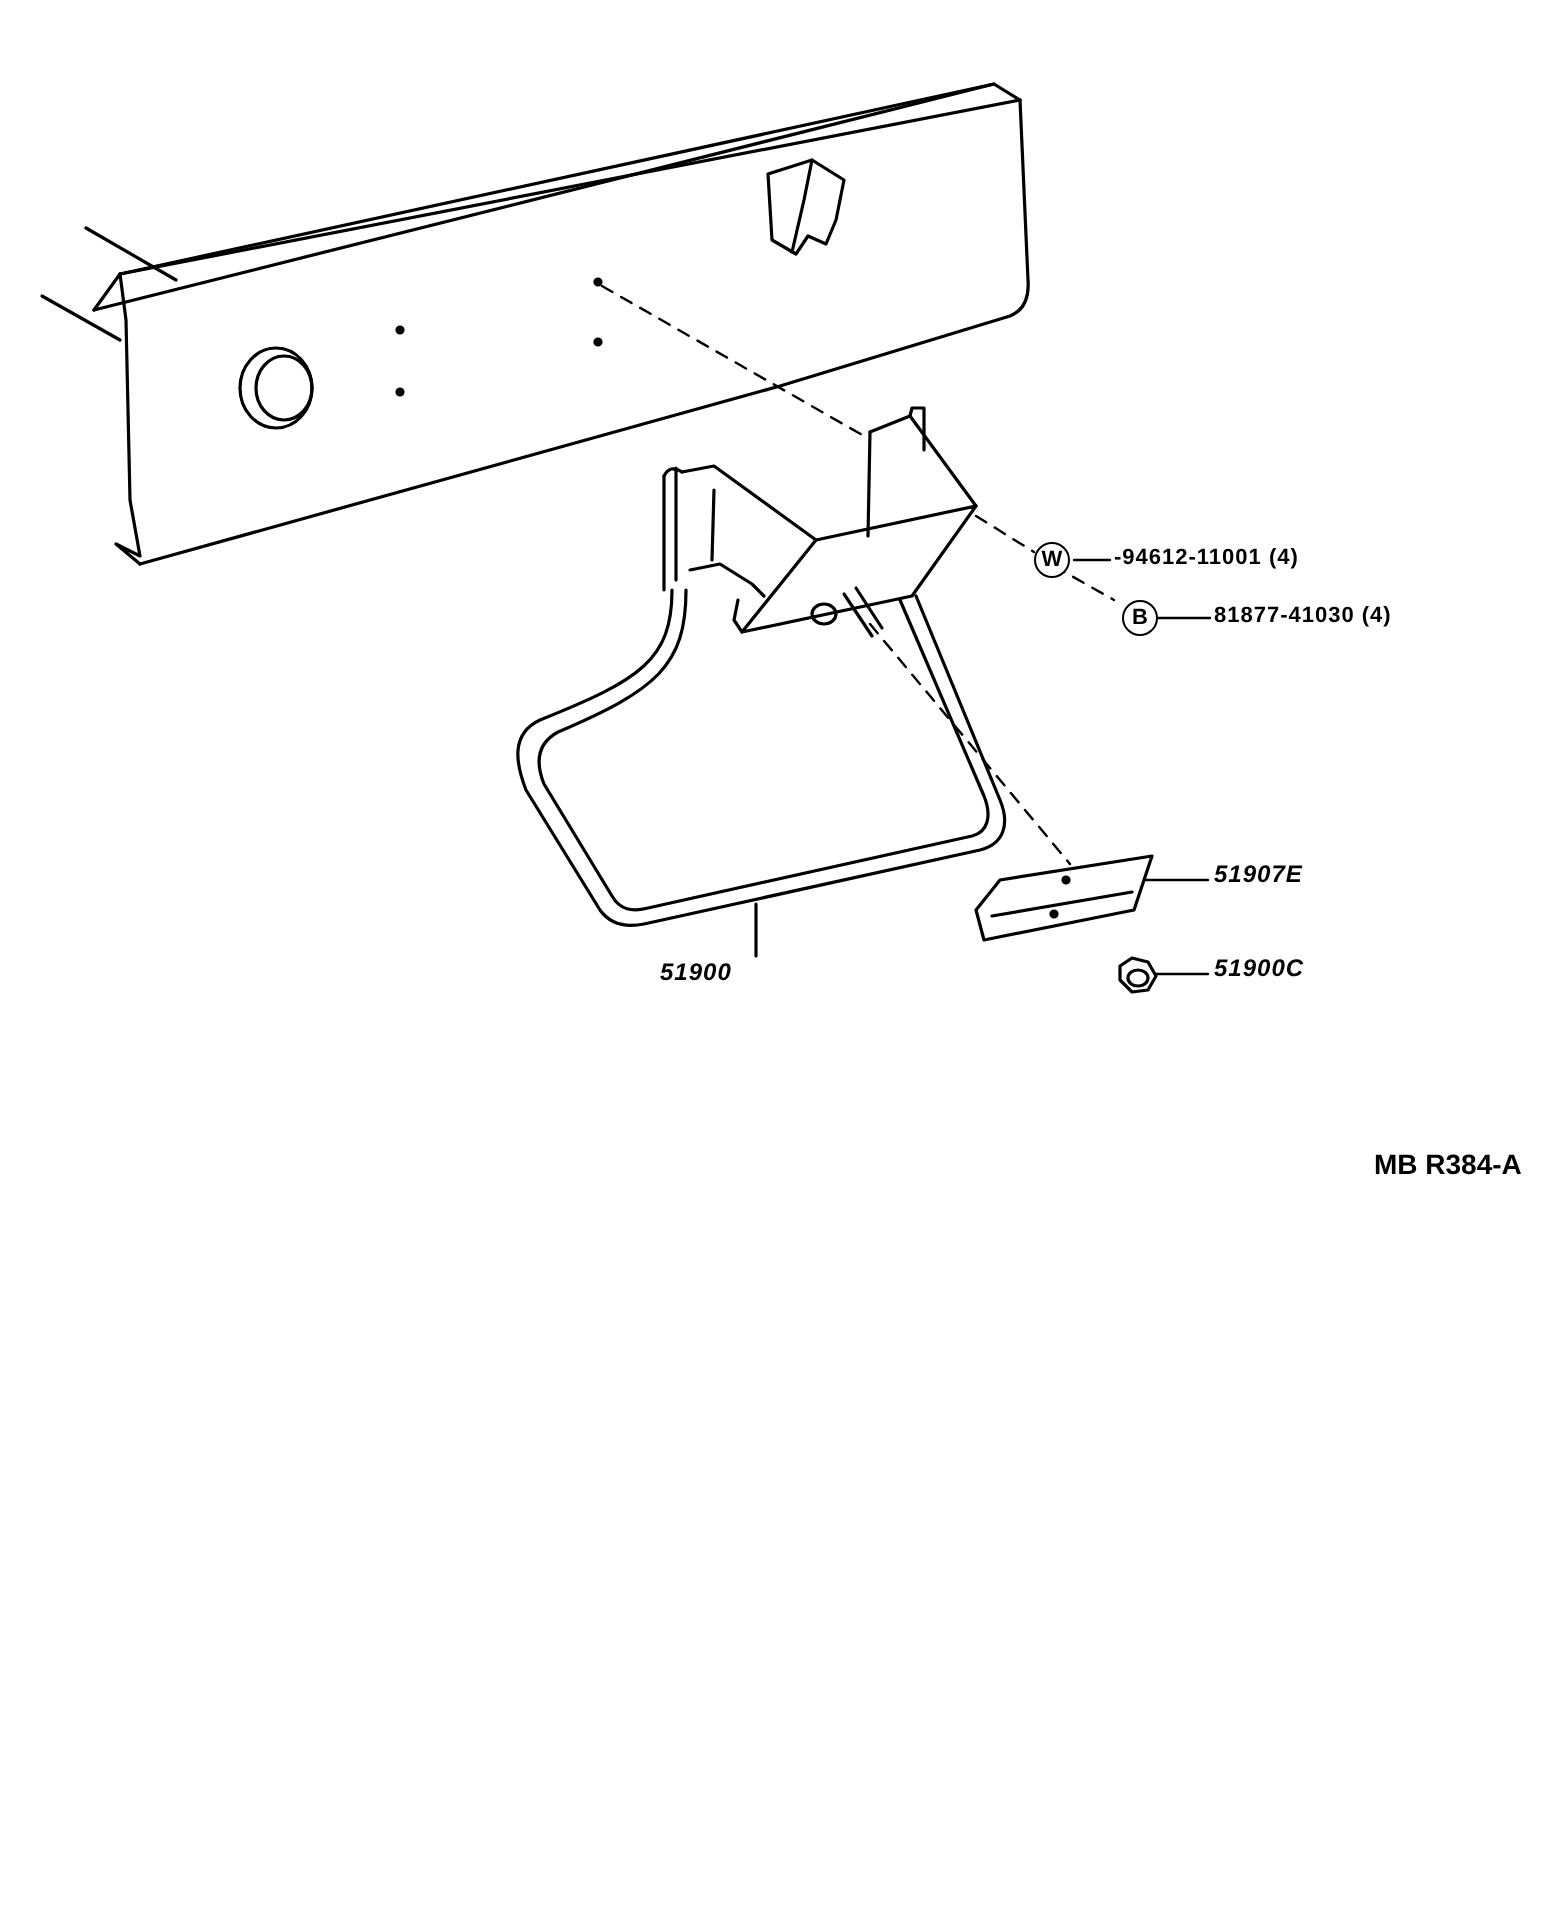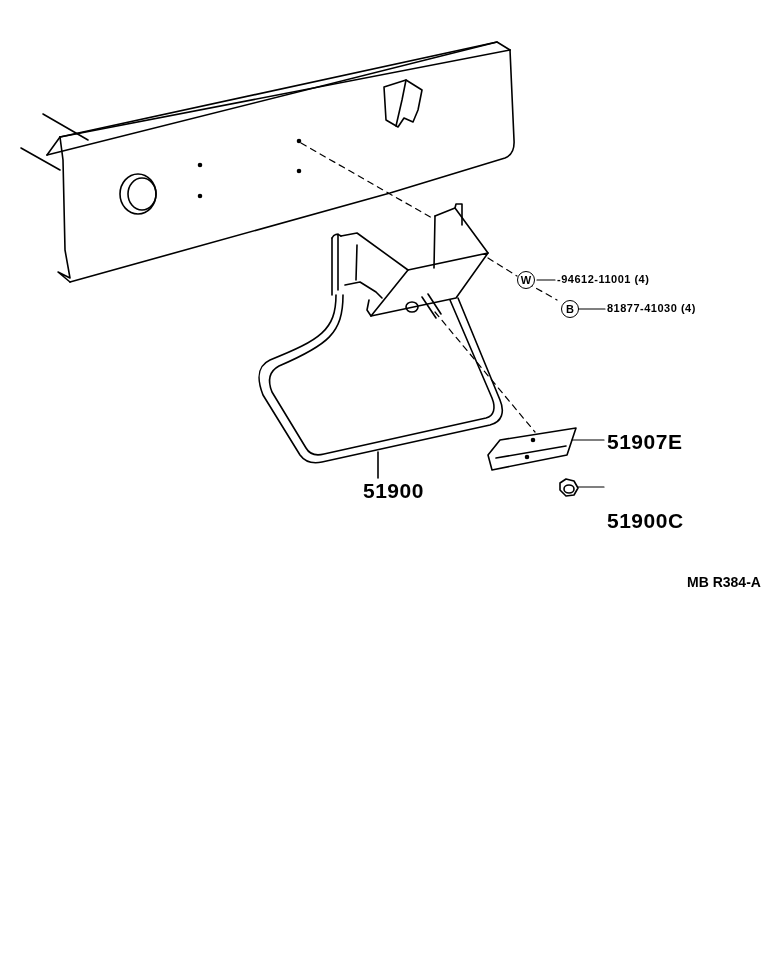--- a/index.html
+++ b/index.html
@@ -1,20 +1,20 @@
 <!DOCTYPE html>
 <html><head>
   <meta charset="utf-8">
   <style>
     html, body { margin: 0; padding: 0; background: #ffffff; }
     body { width: 776px; height: 956px; position: relative; overflow: hidden; font-family: "Liberation Sans", sans-serif; }
     #diagram { position: absolute; left: 0; top: 0; width: 776px; height: 956px; }
     .label { position: absolute; font-family: "Liberation Sans", sans-serif; font-weight: bold; color: #000; white-space: nowrap; }
     .lbl-sm { font-size: 11px; letter-spacing: 0.5px; }
-    .lbl-md { font-size: 21px; letter-spacing: 0.5px; }
+    .lbl-md { font-size: 12px; letter-spacing: 0.5px; font-style: italic; }
     .lbl-ref { font-size: 14px; }
     .circ-sym { position: absolute; width: 16px; height: 16px; border: 1.5px solid #000; border-radius: 50%; font-size: 11px; font-weight: bold; text-align: center; line-height: 16px; font-family: "Liberation Sans", sans-serif; background: #fff; }
   </style>
 </head>
 <body>
 
 <svg id="diagram" viewBox="0 0 776 956" xmlns="http://www.w3.org/2000/svg" fill="none" stroke="#000" stroke-width="1.6" stroke-linejoin="round" stroke-linecap="round">
 
   <g>
 
@@ -93,16 +93,16 @@
   <path d="M578,309 L605,309" stroke-width="1.2"></path>
 </svg>
 
 <div class="circ-sym" style="left:517px;top:271px;">W</div>
 <div class="label lbl-sm" style="left:557px;top:273px;">-94612-11001 (4)</div>
 
 <div class="circ-sym" style="left:561px;top:300px;">B</div>
 <div class="label lbl-sm" style="left:607px;top:302px;">81877-41030 (4)</div>
 
 <div class="label lbl-md" style="left:607px;top:430px;">51907E</div>
-<div class="label lbl-md" style="left:607px;top:477px;margin-top:32px;">51900C</div>
-<div class="label lbl-md" style="left:363px;top:479px;text-align:right;">51900</div>
+<div class="label lbl-md" style="left:607px;top:477px;">51900C</div>
+<div class="label lbl-md" style="left:330px;top:479px;text-align:right;">51900</div>
 
 <div class="label lbl-ref" style="left:687px;top:574px;">MB R384-A</div>
 
 </body></html>

